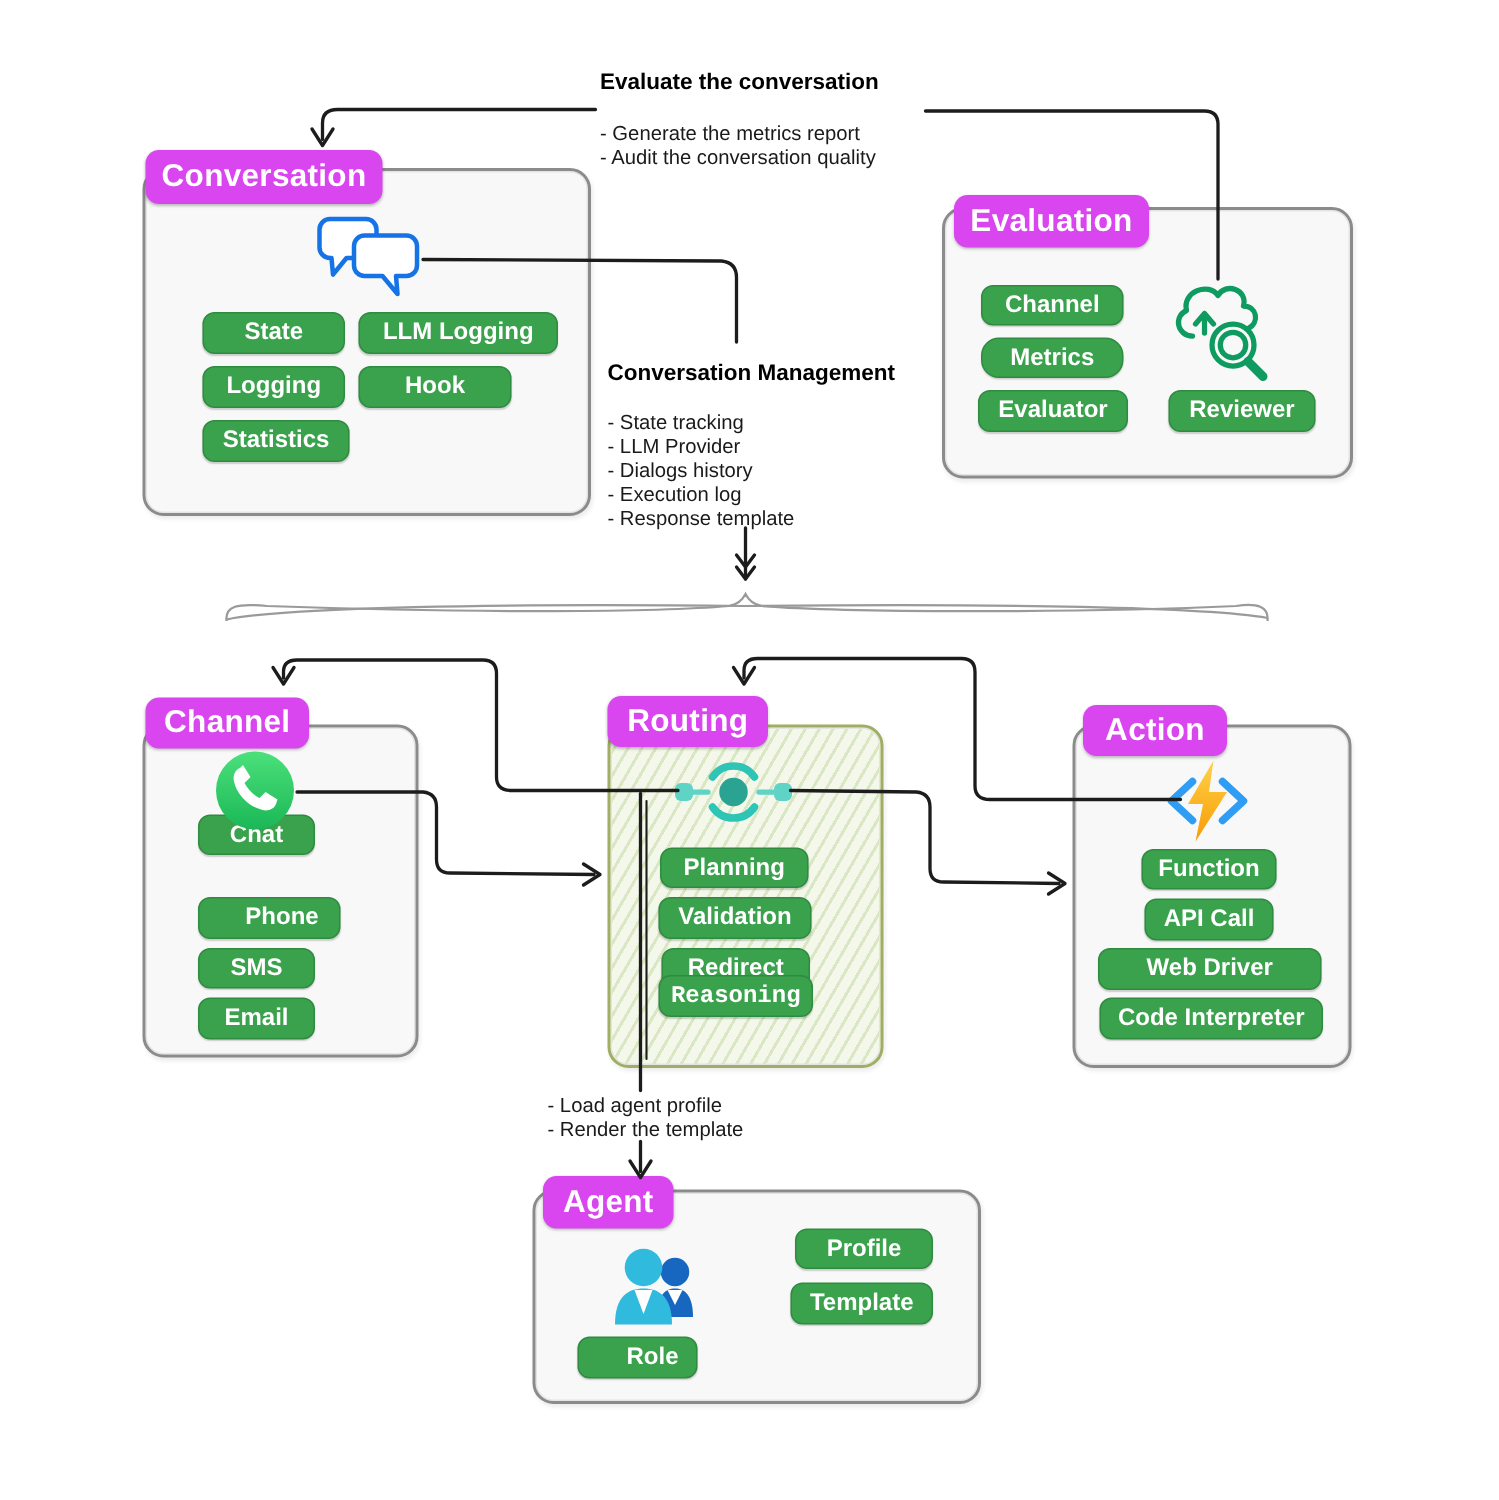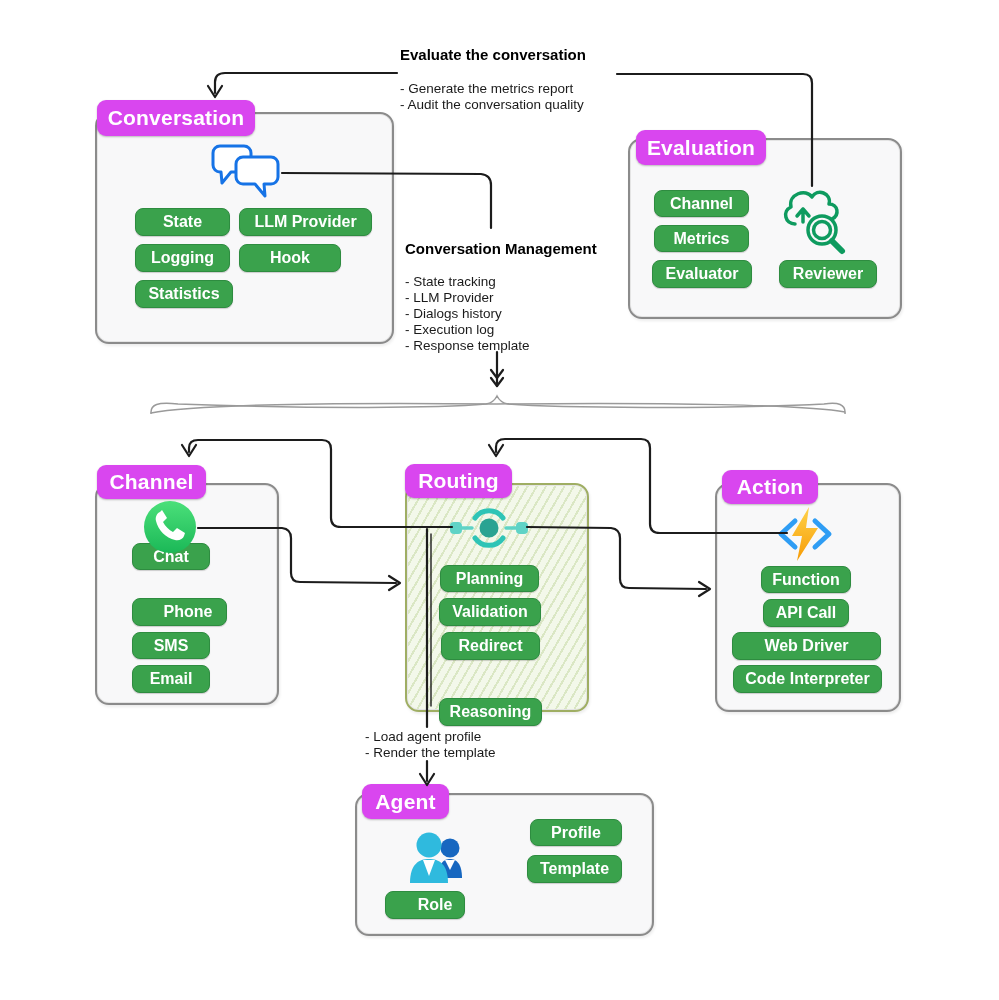--- a/index.html
+++ b/index.html
@@ -34,39 +34,39 @@
   <div class="box" style="left:355px;top:793px;width:295px;height:139px;"></div>
 
   <div class="title-pill" style="left:97px;top:100px;width:158px;height:36px;">Conversation</div>
   <div class="title-pill" style="left:636px;top:130px;width:130px;height:35px;">Evaluation</div>
   <div class="title-pill" style="left:97px;top:465px;width:109px;height:34px;">Channel</div>
   <div class="title-pill" style="left:405px;top:464px;width:107px;height:34px;">Routing</div>
   <div class="title-pill" style="left:722px;top:470px;width:96px;height:34px;">Action</div>
   <div class="title-pill" style="left:362px;top:784px;width:87px;height:35px;">Agent</div>
 
   <div class="pill" style="left:135px;top:208px;width:93px;height:26px;">State</div>
-  <div class="pill" style="left:239px;top:208px;width:131px;height:26px;">LLM Provider</div>
+  <div class="pill" style="left:239px;top:208px;width:131px;height:26px;">LLM Logging</div>
   <div class="pill" style="left:135px;top:244px;width:93px;height:26px;">Logging</div>
   <div class="pill" style="left:239px;top:244px;width:100px;height:26px;">Hook</div>
   <div class="pill" style="left:135px;top:280px;width:96px;height:26px;">Statistics</div>
 
   <div class="pill" style="left:654px;top:190px;width:93px;height:25px;">Channel</div>
-  <div class="pill" style="left:654px;top:225px;width:93px;height:25px;">Metrics</div>
+  <div class="pill" style="left:654px;top:225px;width:93px;height:25px;border-radius:12px;">Metrics</div>
   <div class="pill" style="left:652px;top:260px;width:98px;height:26px;">Evaluator</div>
   <div class="pill" style="left:779px;top:260px;width:96px;height:26px;">Reviewer</div>
 
   <div class="pill" style="left:132px;top:543px;width:76px;height:25px;">Chat</div>
   <div class="pill" style="left:132px;top:598px;width:76px;height:26px;padding-left:17px;">Phone</div>
   <div class="pill" style="left:132px;top:632px;width:76px;height:25px;">SMS</div>
   <div class="pill" style="left:132px;top:665px;width:76px;height:26px;">Email</div>
 
   <div class="pill" style="left:440px;top:565px;width:97px;height:25px;">Planning</div>
   <div class="pill" style="left:439px;top:598px;width:100px;height:26px;">Validation</div>
   <div class="pill" style="left:441px;top:632px;width:97px;height:26px;">Redirect</div>
-  <div class="pill" style="left:439px;top:698px;width:101px;height:26px;">Reasoning</div>
+  <div class="pill" style="left:439px;top:650px;width:101px;height:26px;font-family:Liberation Mono, monospace;">Reasoning</div>
 
   <div class="pill" style="left:761px;top:566px;width:88px;height:25px;">Function</div>
   <div class="pill" style="left:763px;top:599px;width:84px;height:26px;">API Call</div>
   <div class="pill" style="left:732px;top:632px;width:147px;height:26px;">Web Driver</div>
   <div class="pill" style="left:733px;top:665px;width:147px;height:26px;">Code Interpreter</div>
 
   <div class="pill" style="left:530px;top:819px;width:90px;height:25px;">Profile</div>
   <div class="pill" style="left:527px;top:855px;width:93px;height:26px;">Template</div>
   <div class="pill" style="left:385px;top:891px;width:58px;height:26px;padding-left:20px;">Role</div>
 

